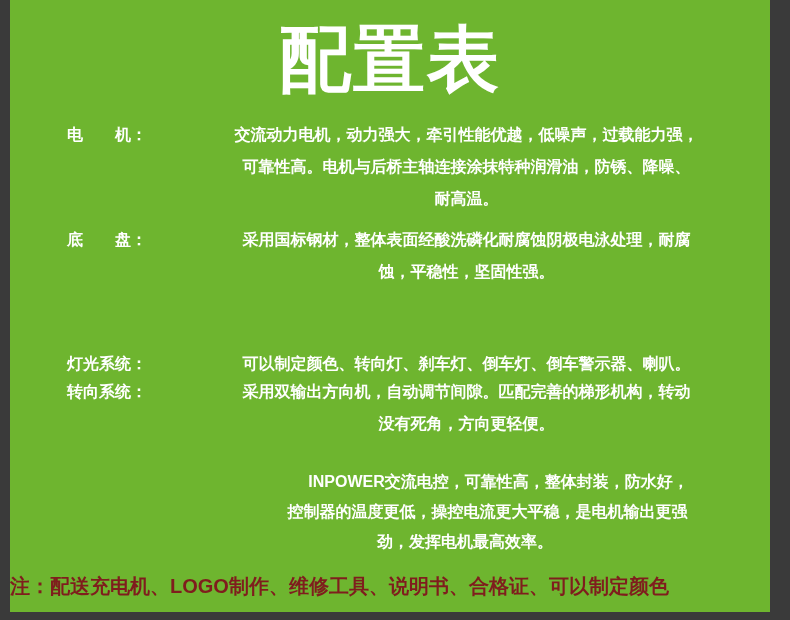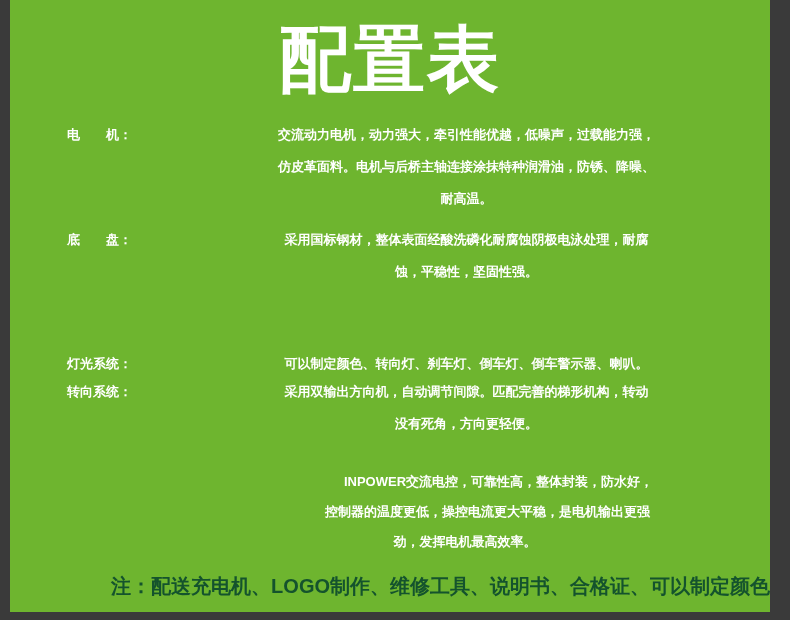--- a/index.html
+++ b/index.html
@@ -35,21 +35,21 @@
     font-weight: bold;
     letter-spacing: 2px;
     line-height: 1.15;
   }
   .spec-row {
     position: absolute;
     left: 0;
     width: 100%;
     color: #FFFFFF;
     font-weight: bold;
-    font-size: 13px;
+    font-size: 16px;
     line-height: 32px;
   }
   .spec-row .label {
     position: absolute;
     left: 57px;
     top: 0;
     white-space: pre;
   }
   .spec-row .content { padding-left: 153px; text-align: center; }
   .spec-row .line { white-space: nowrap; }
@@ -62,41 +62,41 @@
   .row-controller { top: 467px; line-height: 30px; }
   .row-controller .content { padding-left: 217px; }
   .row-controller .line-1  { margin-left: -22px; }
   .row-controller .line-2  { margin-left: -67px; }
 
   .note {
     position: absolute;
     top: 572px;
     left: 0;
     width: 100%;
-    text-align: right;
-    color: #14532d;
+    text-align: left;
+    color: #7f1d1d;
     font-size: 20px;
     font-weight: bold;
     line-height: 28px;
     white-space: nowrap;
   }
 </style>
 </head>
 <body>
 
 <div class="page">
   <div class="panel">
 
     <div class="title">配置表</div>
 
     <div class="spec-row row-motor">
       <span class="label">电　　机：</span>
       <div class="content">
         <div class="line">交流动力电机，动力强大，牵引性能优越，低噪声，过载能力强，</div>
-        <div class="line">仿皮革面料。电机与后桥主轴连接涂抹特种润滑油，防锈、降噪、</div>
+        <div class="line">可靠性高。电机与后桥主轴连接涂抹特种润滑油，防锈、降噪、</div>
         <div class="line">耐高温。</div>
       </div>
     </div>
 
     <div class="spec-row row-chassis">
       <span class="label">底　　盘：</span>
       <div class="content">
         <div class="line">采用国标钢材，整体表面经酸洗磷化耐腐蚀阴极电泳处理，耐腐</div>
         <div class="line">蚀，平稳性，坚固性强。</div>
       </div>

